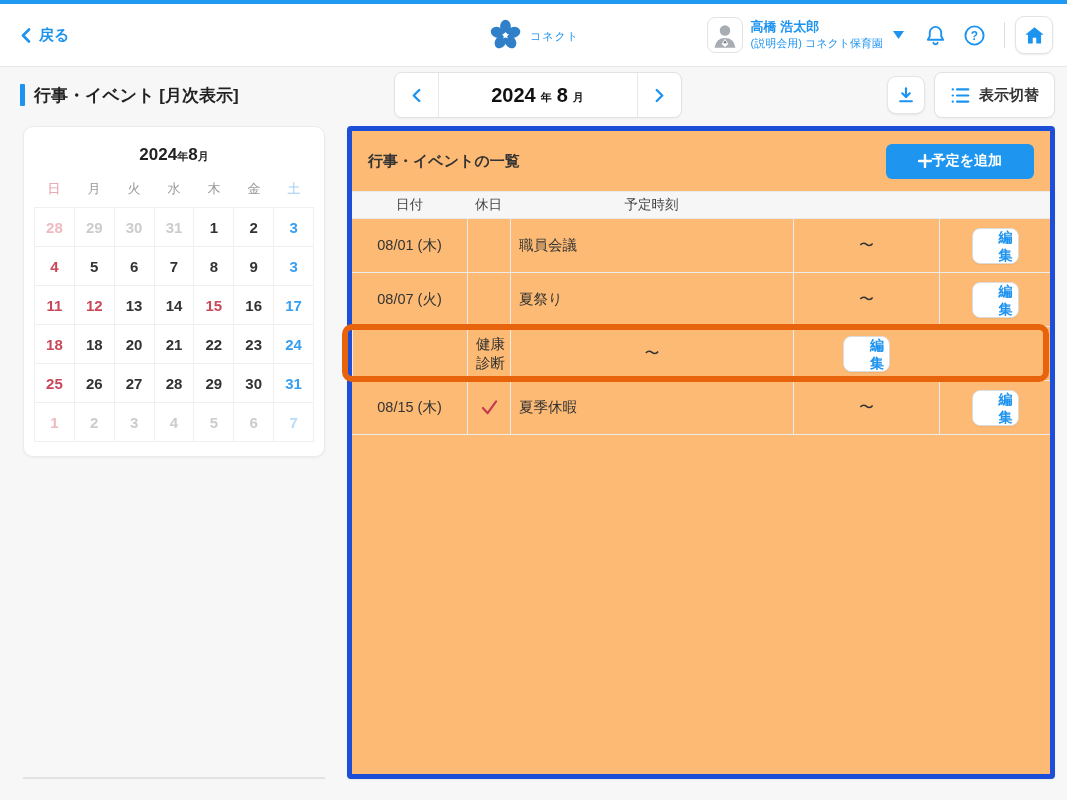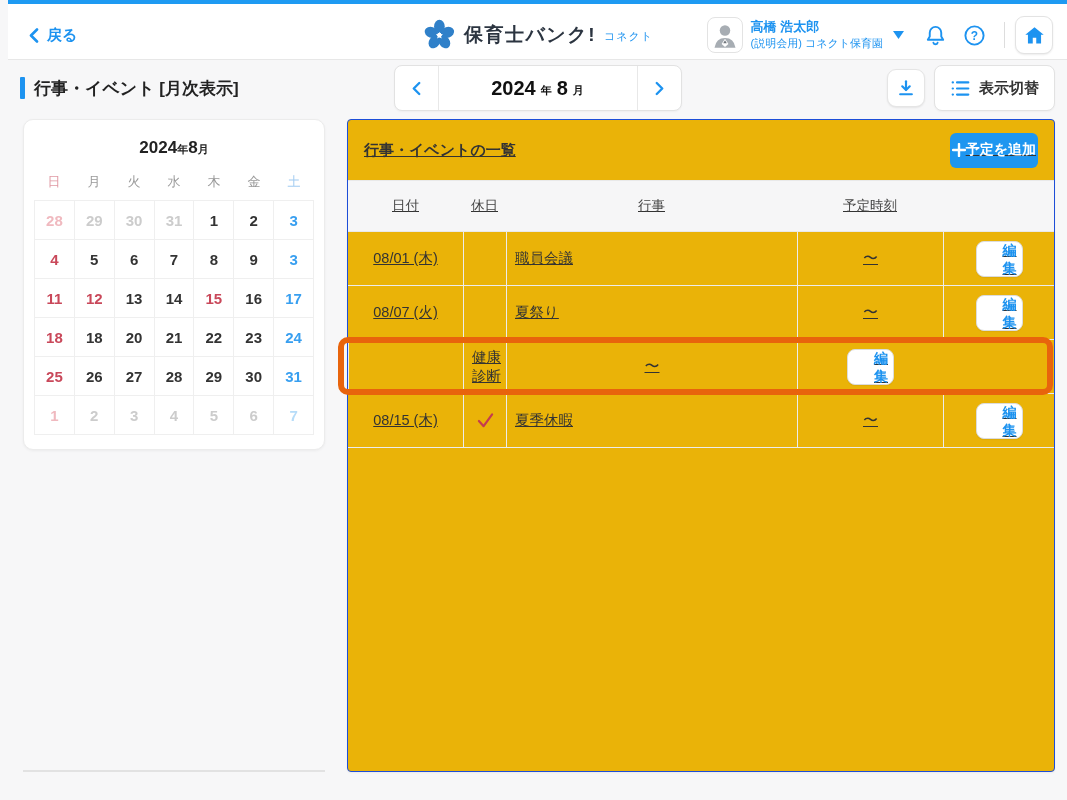--- a/index.html
+++ b/index.html
@@ -2,21 +2,21 @@
 <html><head>
 <meta charset="utf-8">
 <style>
   * { margin:0; padding:0; box-sizing:border-box; }
   html,body { width:1067px; height:800px; }
   body {
     font-family:"Liberation Sans","DejaVu Sans",sans-serif;
     background:#f7f7f8; color:#333; overflow:hidden;
   }
   
-  .topbar { background:#fff; border-bottom:1px solid #e7e7e7; height:60px; position:relative;margin-left:8px; }
+  .topbar { background:#fff; border-bottom:1px solid #e7e7e7; height:67px; position:relative; }
   .accent-strip { height:4px; background:#1e9af2; }
   .hbar { height:62px; display:flex; align-items:center; padding:0 14px 0 20px; position:relative; }
   .back { display:flex; align-items:center; gap:7px; color:#1d93f0; font-size:15px; font-weight:bold; text-decoration:none; cursor:pointer; }
   .logo { position:absolute; left:50%; transform:translateX(-50%); display:flex; align-items:center; gap:8px; }
   .logo-main { font-size:19px; font-weight:bold; color:#2b3440; letter-spacing:1.5px; }
   .logo-sub { font-size:11px; font-weight:normal; color:#1d93f0; margin-top:3px; letter-spacing:1px; }
   .user-area { margin-left:auto; display:flex; align-items:center; }
   .avatar { width:36px; height:36px; border:1px solid #e3e3e3; border-radius:8px; background:#fff; display:flex; align-items:center; justify-content:center; overflow:hidden; }
   .user-text { margin-left:8px; color:#1d93f0; cursor:pointer; line-height:1.3; }
   .user-name { font-size:13px; font-weight:bold; }
@@ -53,25 +53,25 @@
   .cal-wd.sat { color:#a5cdf2; }
   .cal-grid { display:grid; grid-template-columns:repeat(7,1fr); border-top:1px solid #efefef; border-left:1px solid #efefef; }
   .cal-cell { height:39px; border-right:1px solid #efefef; border-bottom:1px solid #efefef; display:flex; align-items:center; justify-content:center; font-size:15px; font-weight:bold; cursor:pointer; background:#fff; }
   .cal-cell.wd { color:#333; }
   .cal-cell.sun { color:#c9485a; }
   .cal-cell.sat { color:#389ff0; }
   .cal-cell.wd-muted { color:#cccccc; }
   .cal-cell.sun-muted { color:#f0b9bf; }
   .cal-cell.sat-muted { color:#b6dcf8; }
   
-  .events-panel { flex:1; background:#eab308; border:1px solid #1d4ed8; border-radius:4px; box-shadow:0 1px 2px rgba(0,0,0,.05); height:653px; overflow:visible;text-decoration:underline; }
+  .events-panel { flex:1; background:#fdba74; border:5px solid #1d4ed8; border-radius:4px; box-shadow:0 1px 2px rgba(0,0,0,.05); height:653px; overflow:visible; }
   .panel-head { display:flex; align-items:center; justify-content:space-between; padding:13px 16px; height:60px; }
   .panel-title { font-size:15px; font-weight:bold; color:#333; }
-  .add-btn { background:#1e96f0; color:#fff; border:none; border-radius:6px; height:35px; padding:0 2px; font-size:14px; font-weight:bold; display:flex; align-items:center; cursor:pointer; font-family:inherit; }
-  .tbl-head { display:grid; grid-template-columns:115px 43px 1fr 146px 111px; background:#f6f6f7; border-top:1px solid #e9e9e9; border-bottom:1px solid #e9e9e9; height:52px;text-align:center; }
+  .add-btn { background:#1e96f0; color:#fff; border:none; border-radius:6px; height:35px; padding:0 32px; font-size:14px; font-weight:bold; display:flex; align-items:center; cursor:pointer; font-family:inherit; }
+  .tbl-head { display:grid; grid-template-columns:115px 43px 1fr 146px 111px; background:#f6f6f7; border-top:1px solid #e9e9e9; border-bottom:1px solid #e9e9e9; height:28px;text-align:center; }
   .th { display:flex; align-items:center; justify-content:center; font-size:13.5px; color:#444; }
   .tbl-row { display:grid; grid-template-columns:115px 43px 1fr 146px 111px; height:54px; border-bottom:1px solid #ececec; position:relative; }
   .td { display:flex; align-items:center; justify-content:center; font-size:14.5px; color:#333; }
   .td.cell-holiday, .td.cell-name { border-left:1px solid #ececec; }
   .td.cell-time, .td.cell-action { border-left:1px solid #ececec; }
   .td.cell-name { justify-content:flex-start; padding-left:8px; }
   .td.cell-time { font-size:15px; }
   .edit-btn { background:#fff; border:1px solid #dcdcdc; border-radius:8px; width:47px; height:36px; color:#1d93f0; font-size:14px; font-weight:bold; cursor:pointer; box-shadow:0 1px 1px rgba(0,0,0,.05); font-family:inherit;padding-left:21px; }
   .hl-ring { position:absolute; left:-10px; right:1px; top:-3px; bottom:-2px; border:6px solid #e8640c; border-radius:10px; pointer-events:none; z-index:3; }
 </style>
@@ -95,21 +95,20 @@
           <g fill="#2f80c9">
             <ellipse cx="20" cy="10" rx="6.3" ry="8"></ellipse>
             <ellipse cx="20" cy="10" rx="6.3" ry="8" transform="rotate(72 20 20)"></ellipse>
             <ellipse cx="20" cy="10" rx="6.3" ry="8" transform="rotate(144 20 20)"></ellipse>
             <ellipse cx="20" cy="10" rx="6.3" ry="8" transform="rotate(216 20 20)"></ellipse>
             <ellipse cx="20" cy="10" rx="6.3" ry="8" transform="rotate(288 20 20)"></ellipse>
           </g>
           <polygon fill="#ffffff" points="20,16.2 21.2,18.8 24.2,19.1 22,21.1 22.6,24 20,22.5 17.4,24 18,21.1 15.8,19.1 18.8,18.8"></polygon>
         </svg>
       </span>
-      <span class="logo-main">保育士バンク!</span>
       <span class="logo-sub">コネクト</span>
     </div>
     <div class="user-area">
       <div class="avatar">
         <svg width="30" height="30" viewBox="0 0 40 40">
           <circle cx="20" cy="14" r="7" fill="#a7adb3"></circle>
           <path d="M6 37 q2 -13 14 -13 q12 0 14 13 z" fill="#a7adb3"></path>
           <path d="M20 25 l-4.5 7 l4.5 4 l4.5 -4 z" fill="#ffffff"></path>
           <path d="M20 27 l-2.5 4 h5 z" fill="#6f757b"></path>
         </svg>
@@ -272,21 +271,20 @@
               <path d="M7 1 V13"></path>
               <path d="M1 7 H13"></path>
             </svg>
         </span>
         <span>予定を追加</span>
       </button>
     </div>
     <div class="tbl-head" id="tbl-head">
         <div class="th">日付</div>
         <div class="th">休日</div>
-        <div class="th">行事</div>
         <div class="th">予定時刻</div>
         <div class="th"></div>
       </div>
     <div id="tbl-body">
         <div class="tbl-row">
           <div class="td cell-date">08/01 (木)</div>
           <div class="td cell-holiday"></div>
           <div class="td cell-name">職員会議</div>
           <div class="td cell-time">〜</div>
           <div class="td cell-action">

